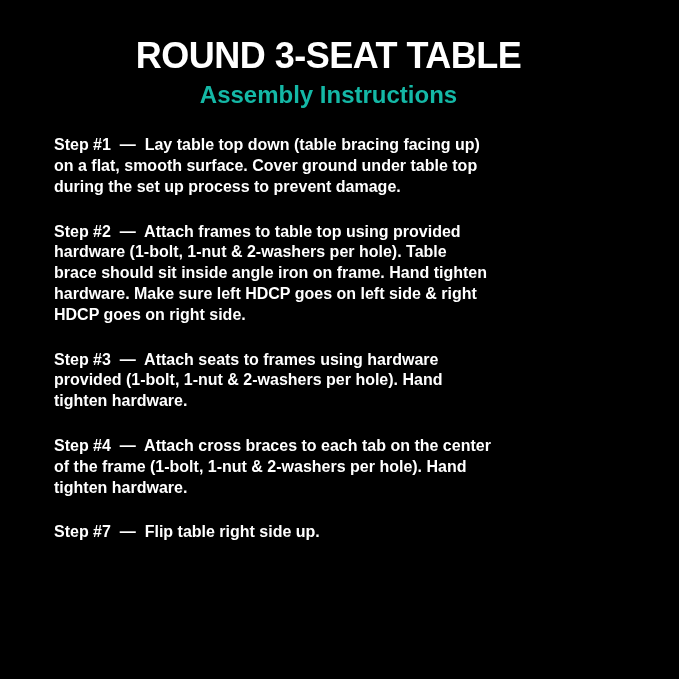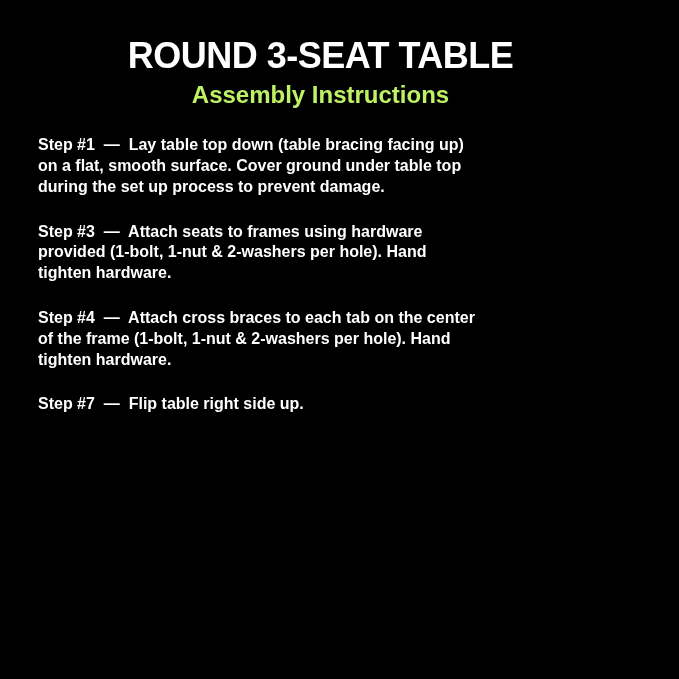--- a/index.html
+++ b/index.html
@@ -10,39 +10,39 @@
     width: 679px;
     height: 679px;
     background: #000000;
     overflow: hidden;
     font-family: "Liberation Sans", "DejaVu Sans", sans-serif;
   }
   .poster {
     box-sizing: border-box;
     width: 653px;
     height: 679px;
-    padding: 36px 36px 0 24px;
+    padding: 36px 36px 0 40px;
     color: #ffffff;
   }
   .title {
     margin: 0;
     text-align: center;
     font-size: 36px;
     font-weight: bold;
     letter-spacing: -0.5px;
     line-height: 1.1;
     color: #ffffff;
   }
   .subtitle {
     margin: 5px 0 0 0;
     text-align: center;
     font-size: 24px;
     font-weight: bold;
     line-height: 1.15;
-    color: #bef264;
+    color: #14b8a6;
   }
   .steps {
     margin-top: 27px;
   }
   .step {
     margin: 0 0 24px 14px;
     font-size: 16px;
     font-weight: bold;
     line-height: 1.3;
     white-space: pre-wrap;
@@ -52,20 +52,25 @@
 </head>
 <body>
 
 <div class="poster">
   <h1 class="title">ROUND 3-SEAT TABLE</h1>
   <h2 class="subtitle">Assembly Instructions</h2>
   <div class="steps">
     <p class="step">Step #1  —  Lay table top down (table bracing facing up)
 on a flat, smooth surface. Cover ground under table top
 during the set up process to prevent damage.</p>
+    <p class="step">Step #2  —  Attach frames to table top using provided
+hardware (1-bolt, 1-nut &amp; 2-washers per hole). Table
+brace should sit inside angle iron on frame. Hand tighten
+hardware. Make sure left HDCP goes on left side &amp; right
+HDCP goes on right side.</p>
     <p class="step">Step #3  —  Attach seats to frames using hardware
 provided (1-bolt, 1-nut &amp; 2-washers per hole). Hand
 tighten hardware.</p>
     <p class="step">Step #4  —  Attach cross braces to each tab on the center
 of the frame (1-bolt, 1-nut &amp; 2-washers per hole). Hand
 tighten hardware.</p>
     <p class="step">Step #7  —  Flip table right side up.</p>
   </div>
 </div>
 

